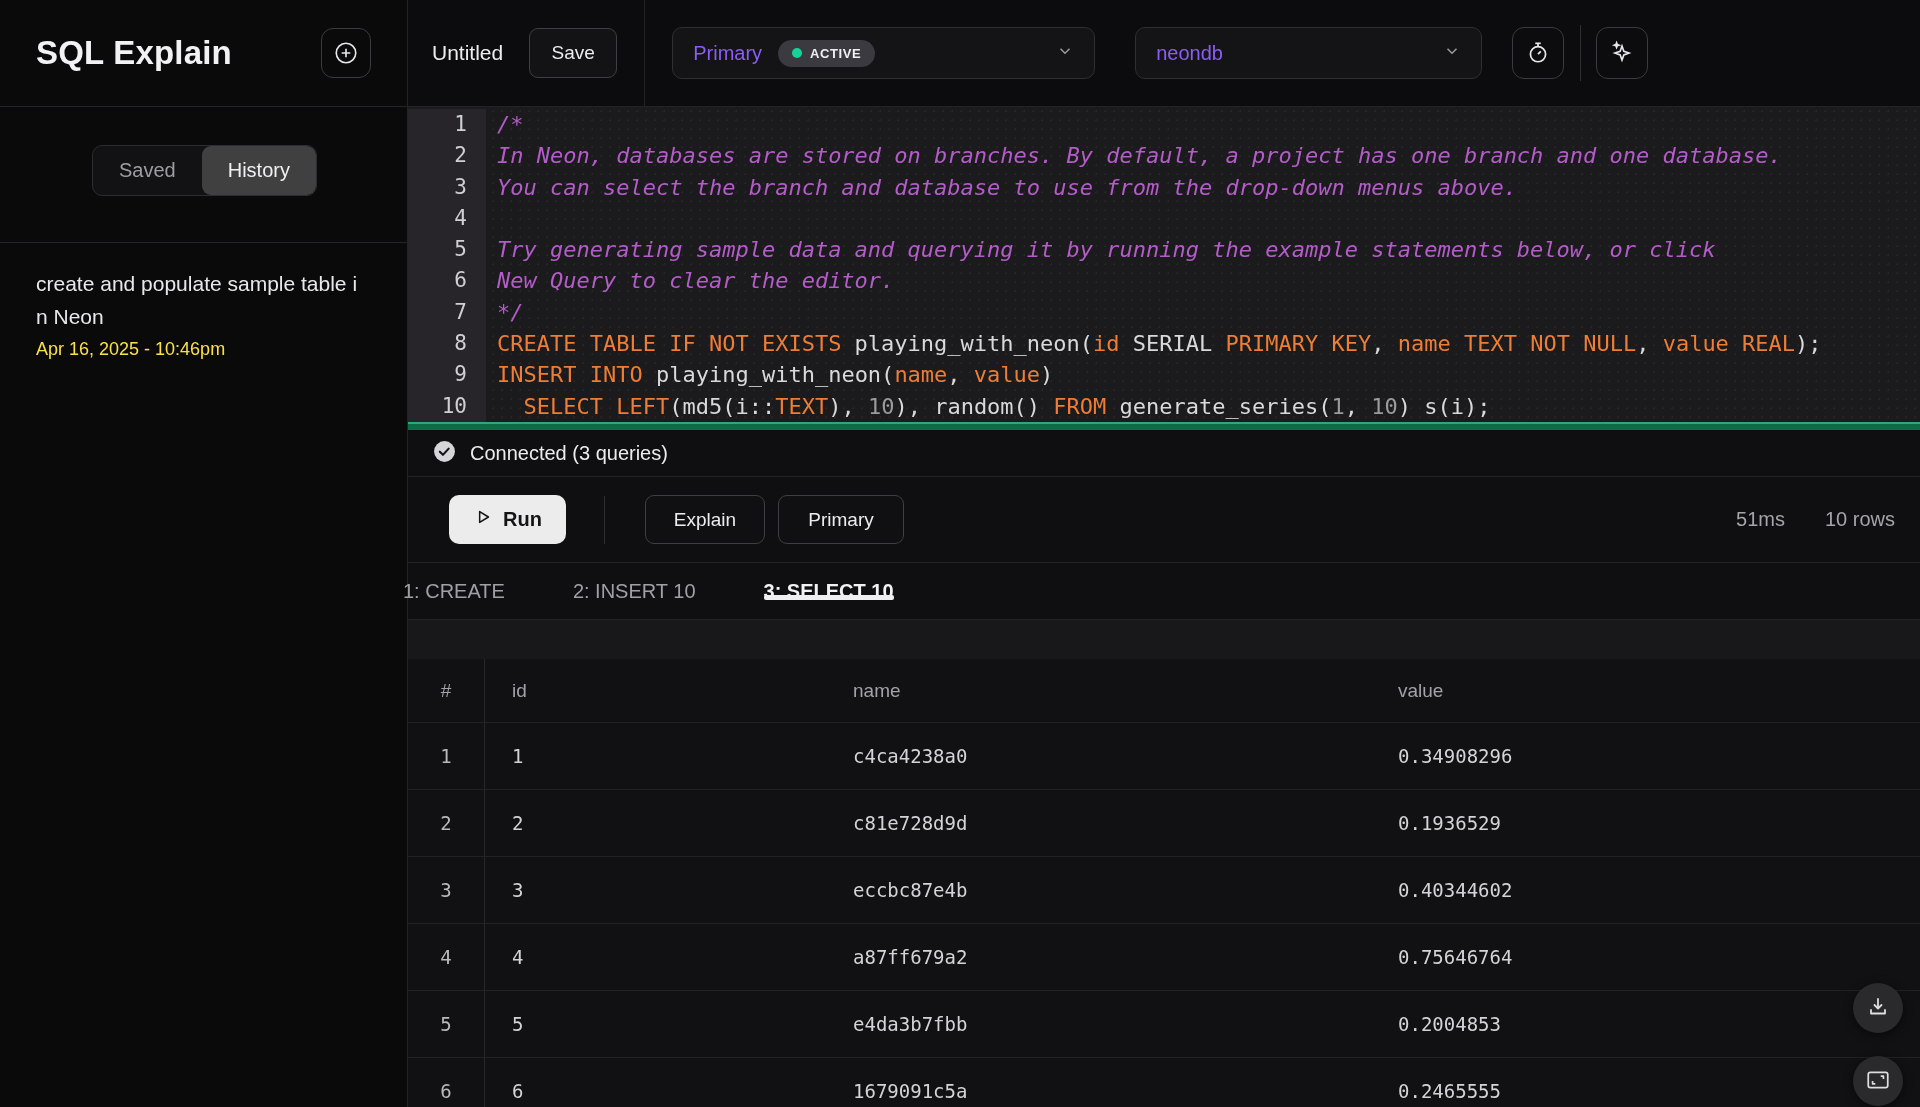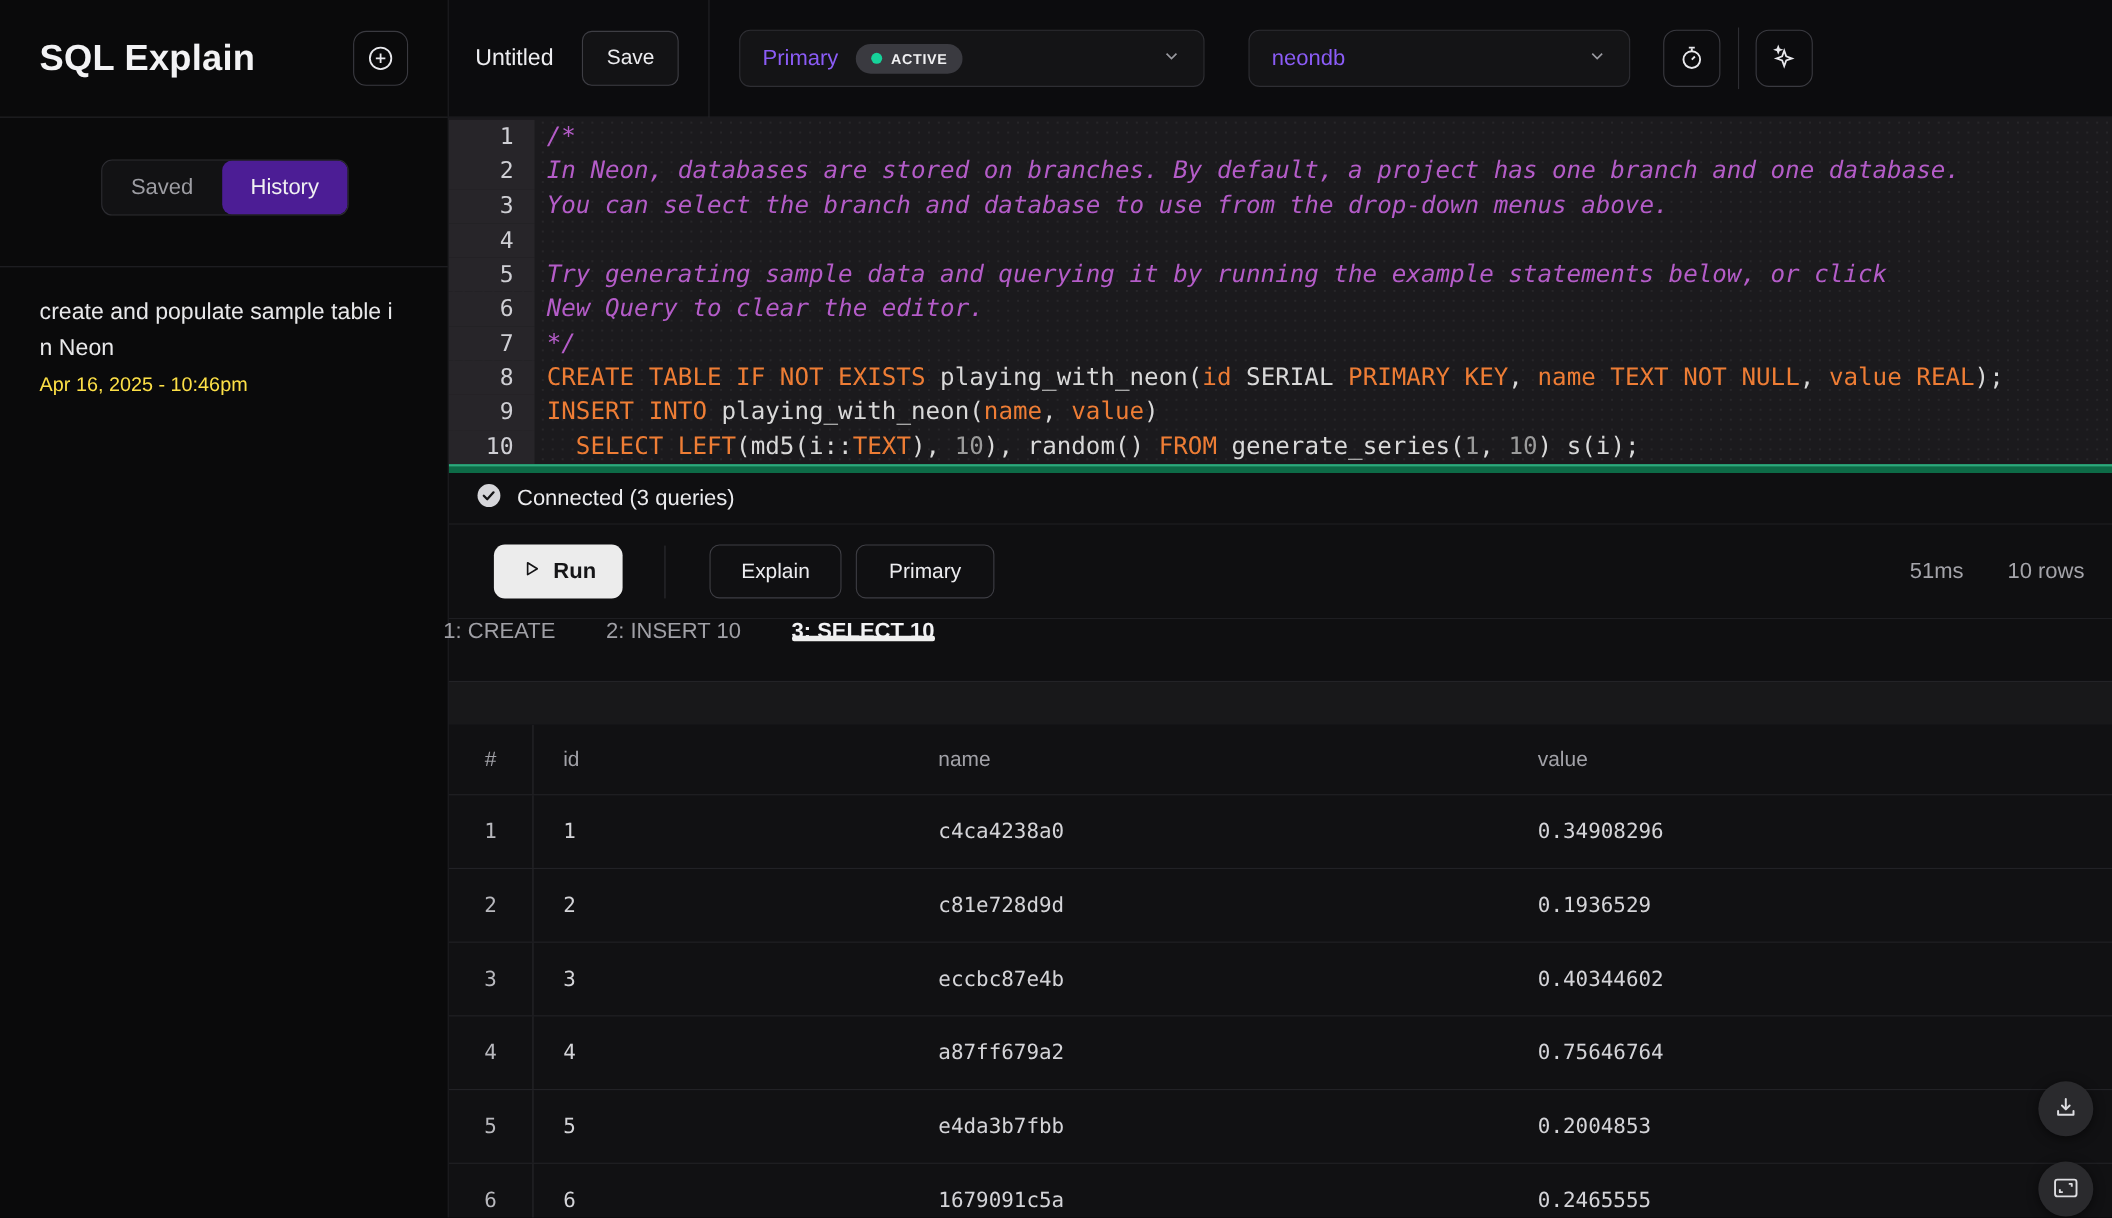--- a/index.html
+++ b/index.html
@@ -11,21 +11,21 @@
   .sidebar-header{height:107px;border-bottom:1px solid #232327;display:flex;align-items:center;
                   justify-content:space-between;padding:0 36px;box-sizing:border-box;}
   .sidebar-title{font-size:33px;font-weight:700;letter-spacing:.2px;color:#f2f2f4;}
   .icon-btn{width:50px;height:50px;border:1px solid #3a3a40;border-radius:12px;background:transparent;
             display:flex;align-items:center;justify-content:center;cursor:pointer;color:#e8e8ec;}
   .icon-btn svg{display:block;}
   .sidebar-tabs-wrap{border-bottom:1px solid #232327;padding:38px 0 46px 0;display:flex;}
   .segmented{display:flex;margin-left:92px;background:#121214;border:1px solid #2c2c31;
              border-radius:10px;overflow:hidden;}
   .segment{padding:13px 26px;font-size:20px;color:#9d9da3;cursor:pointer;border-radius:9px;}
-  .segment.active{background:#4c1d95;color:#f0f0f2;}
+  .segment.active{background:#404040;color:#f0f0f2;}
   .history-list{padding:12px 36px;}
   .history-item{padding:12px 0;cursor:pointer;}
   .history-item-title{font-size:21px;line-height:33px;color:#e8e8ea;width:322px;word-break:break-all;}
   .history-item-date{margin-top:6px;font-size:18px;color:#fde047;}
   
   .main{position:absolute;left:408px;top:0;width:1512px;height:1107px;}
   .topbar{height:107px;box-sizing:border-box;border-bottom:1px solid #232327;background:#0c0c0e;
           display:flex;align-items:center;}
   .doc-title{margin-left:24px;font-size:21px;color:#ededf0;}
   .btn{box-sizing:border-box;border:1px solid #3e3e44;border-radius:9px;background:#131315;
@@ -72,21 +72,21 @@
   .actionsbar{height:86px;box-sizing:border-box;border-bottom:1px solid #232327;display:flex;
               align-items:center;background:#0f0f11;}
   .run-btn{margin-left:41px;width:117px;height:49px;background:#ececec;border:none;border-radius:10px;
            color:#151517;font-size:20px;font-weight:600;gap:10px;}
   .actionsbar .vdiv-short{margin-left:38px;height:48px;}
   .explain-btn{margin-left:40px;width:120px;height:49px;background:#101012;}
   .analyze-btn{margin-left:13px;width:126px;height:49px;background:#101012;}
   .run-stats{margin-left:auto;margin-right:25px;display:flex;gap:40px;font-size:20px;color:#a4a4aa;}
   
   .tabsbar{height:57px;box-sizing:border-box;border-bottom:1px solid #232327;display:flex;
-           gap:46px;align-items:flex-start;background:#0f0f11;}
+           gap:68px;align-items:center;background:#0f0f11;}
   .rtab{position:relative;display:flex;align-items:center;font-size:20px;color:#a0a0a6;cursor:pointer;}
   .rtab:first-child{margin-left:-5px;}
   .rtab.active{color:#f2f2f4;font-weight:600;}
   .rtab.active::after{content:"";position:absolute;left:0;right:0;bottom:3px;height:5px;
                       background:#efefef;border-radius:2px;}
   .strip{height:39px;background:#18181a;}
   
   .rtable{background:#111113;}
   .trow{display:grid;grid-template-columns:77px 341px 545px 1fr;align-items:stretch;}
   .thead{height:63px;}

